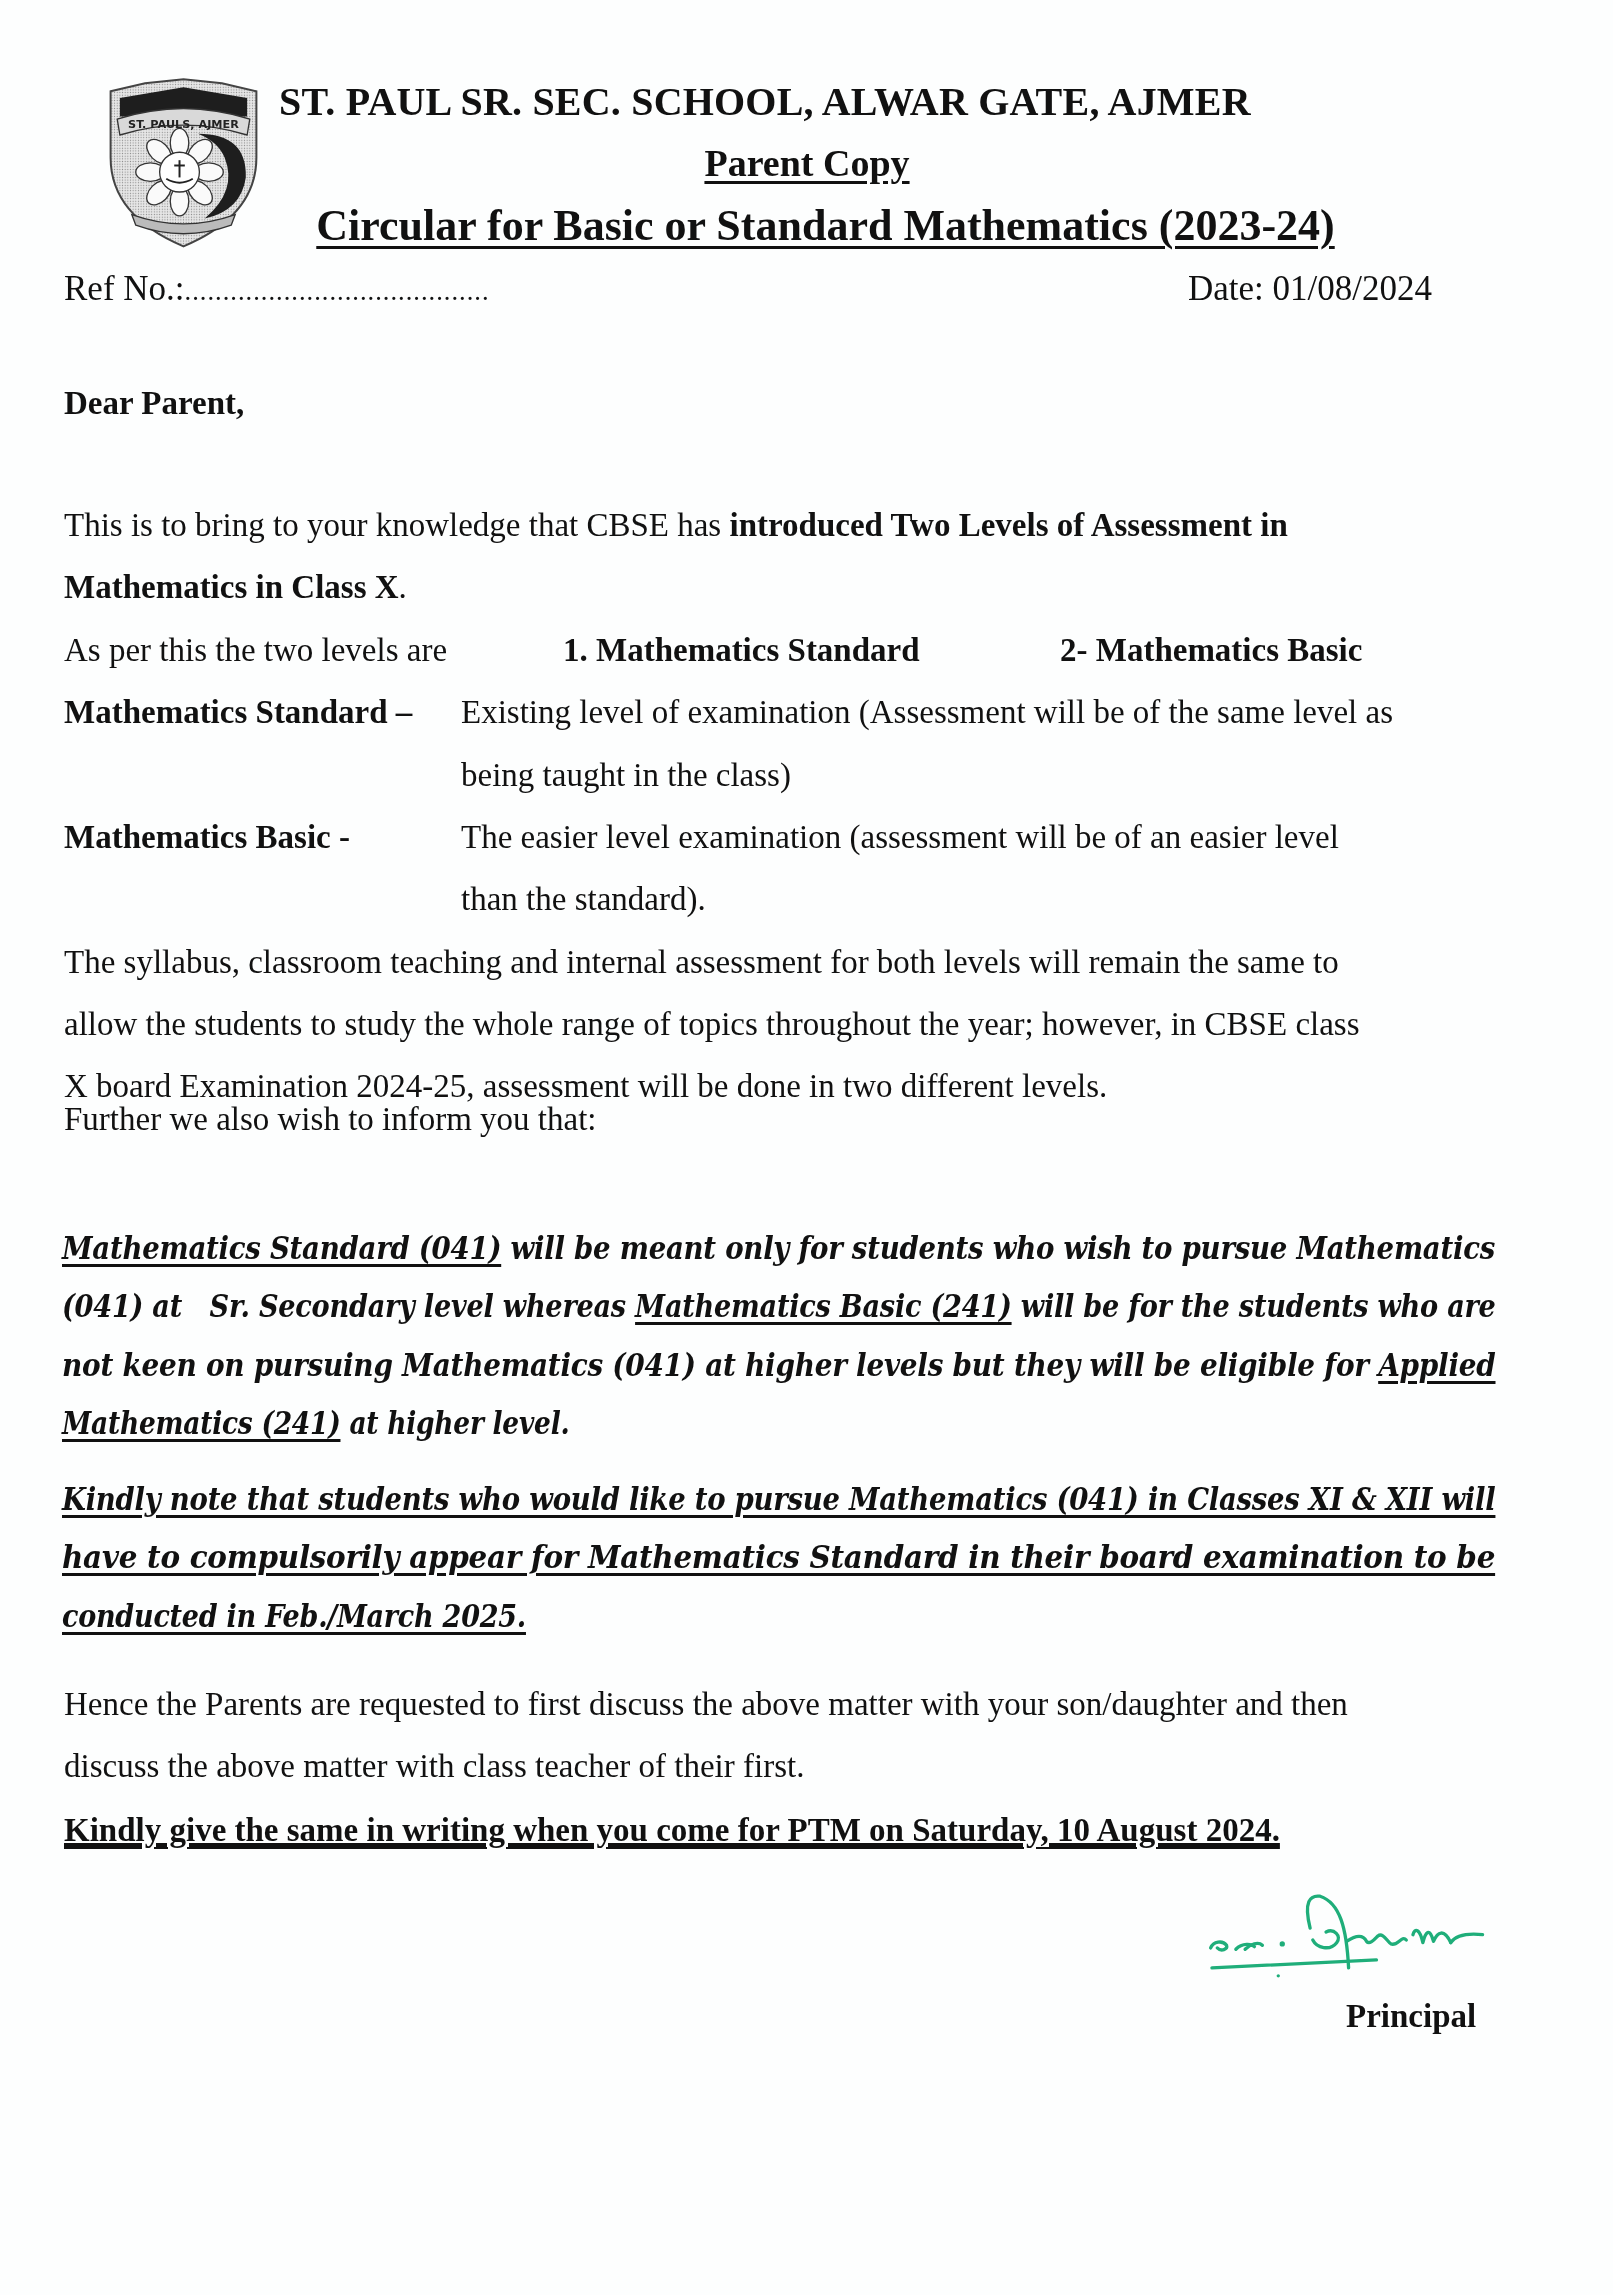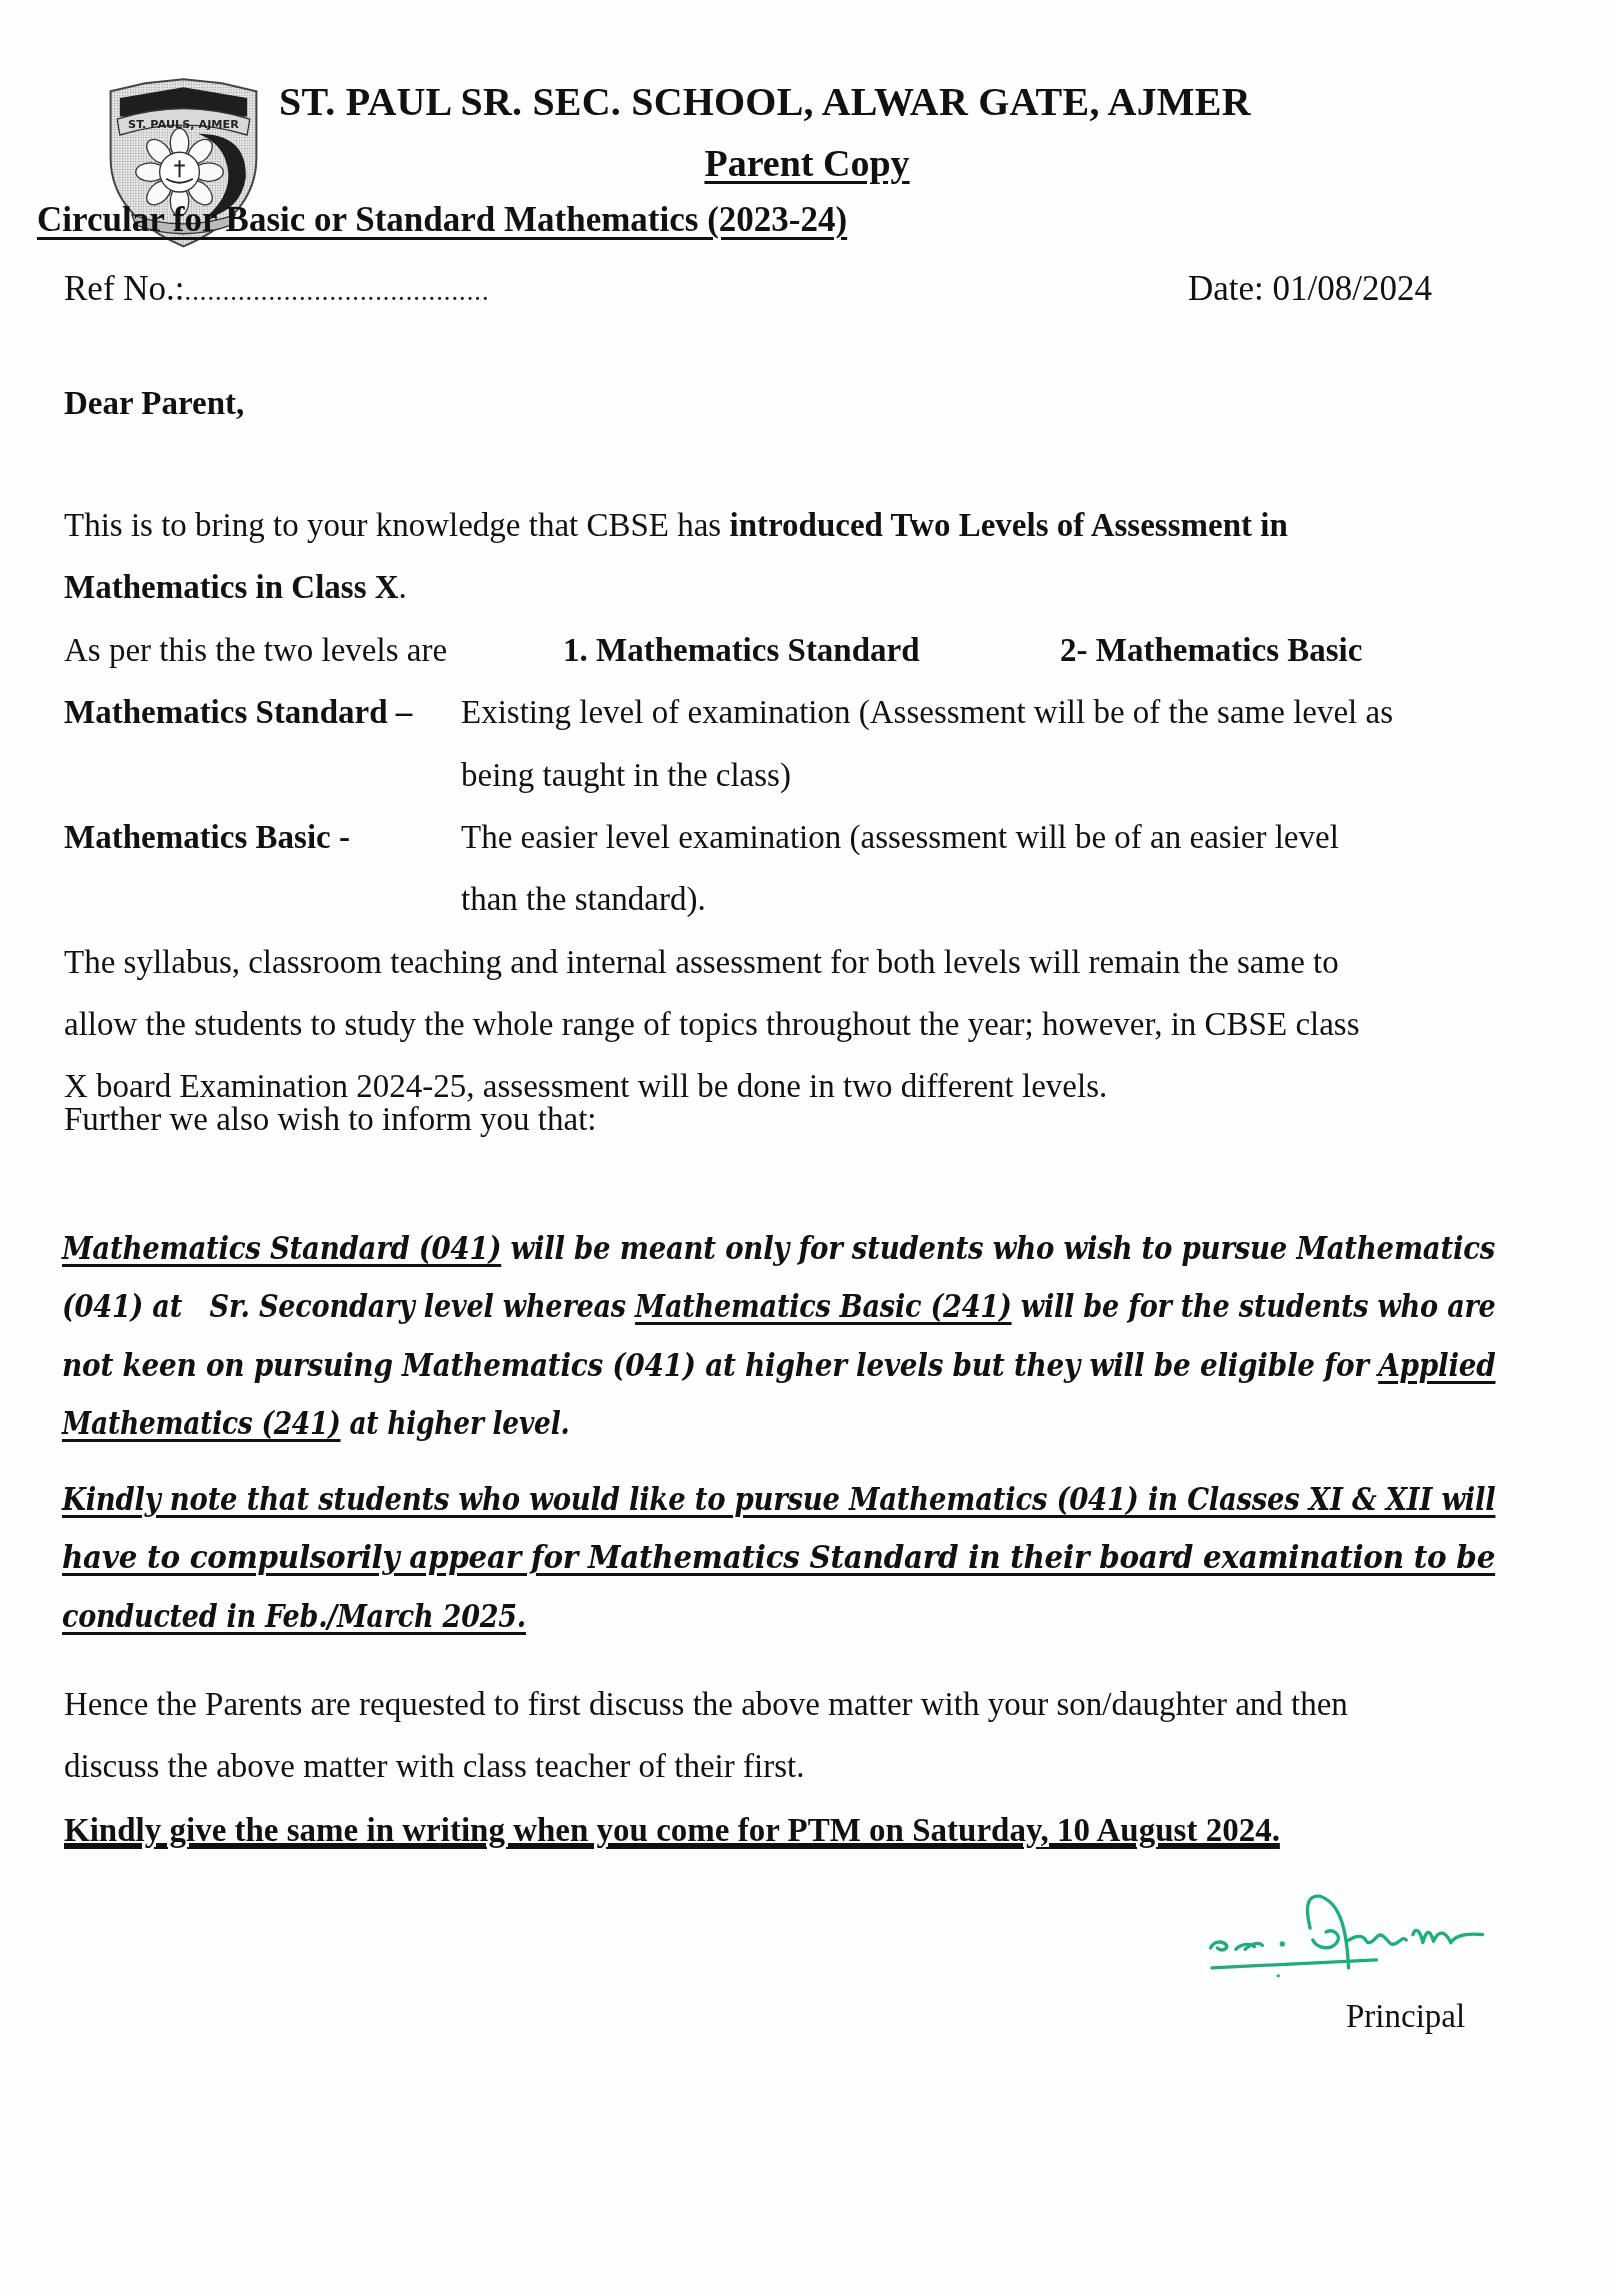--- a/index.html
+++ b/index.html
@@ -12,40 +12,40 @@
     font-family: "Liberation Serif", "DejaVu Serif", serif;
   }
   .abs { position: absolute; white-space: nowrap; }
   .bold { font-weight: bold; }
 
   #logo { left: 105px; top: 78px; width: 157px; height: 171px; text-align: right; }
 
   #school-name { left: 279px; top: 78px; font-size: 40px; font-weight: bold; letter-spacing: 0.2px; }
   #parent-copy { left: 0; width: 1614px; text-align: center; top: 141px; font-size: 38px; font-weight: bold; }
   #parent-copy span { text-decoration: underline; text-decoration-thickness: 3.3px; text-underline-offset: 5.3px; }
-  #circular-title { left: 0; width: 1614px; text-align: left; top: 200px; font-size: 35px; font-weight: bold; padding-left: 37px; box-sizing: border-box; }
+  #circular-title { left: 0; width: 1614px; text-align: center; top: 200px; font-size: 44px; font-weight: bold; padding-left: 37px; box-sizing: border-box; }
   #circular-title span { text-decoration: underline; text-decoration-thickness: 3.3px; text-underline-offset: 6px; }
 
   #ref-no { left: 64px; top: 269px; font-size: 35px; }
   #date { right: 182px; top: 269px; font-size: 35px; }
 
   #salutation { left: 64px; top: 385px; font-size: 33px; font-weight: bold; }
 
   .line { left: 64px; font-size: 33px; }
   .indent { left: 461px; }
   .u { text-decoration: underline; text-decoration-thickness: 2.7px; text-underline-offset: 5.3px; }
 
   .italic-line {
     left: 62px; font-size: 32px; font-style: italic; font-weight: bold;
     font-family: "DejaVu Serif", serif;
     letter-spacing: -0.3px;
     transform-origin: left top;
   }
 
-  #principal { left: 1346px; top: 1998px; font-size: 33px; font-weight: normal; }
+  #principal { left: 1346px; top: 1998px; font-size: 33px; font-weight: bold; }
   #signature { left: 1204px; top: 1888px; width: 325px; height: 100px; }
 </style>
 </head>
 <body>
 
 <div id="logo" class="abs">
   <svg width="157" height="171" viewBox="0 0 236 258">
     <defs>
       <pattern id="dots" width="4" height="4" patternUnits="userSpaceOnUse">
         <rect width="4" height="4" fill="#e6e6e6"></rect>

